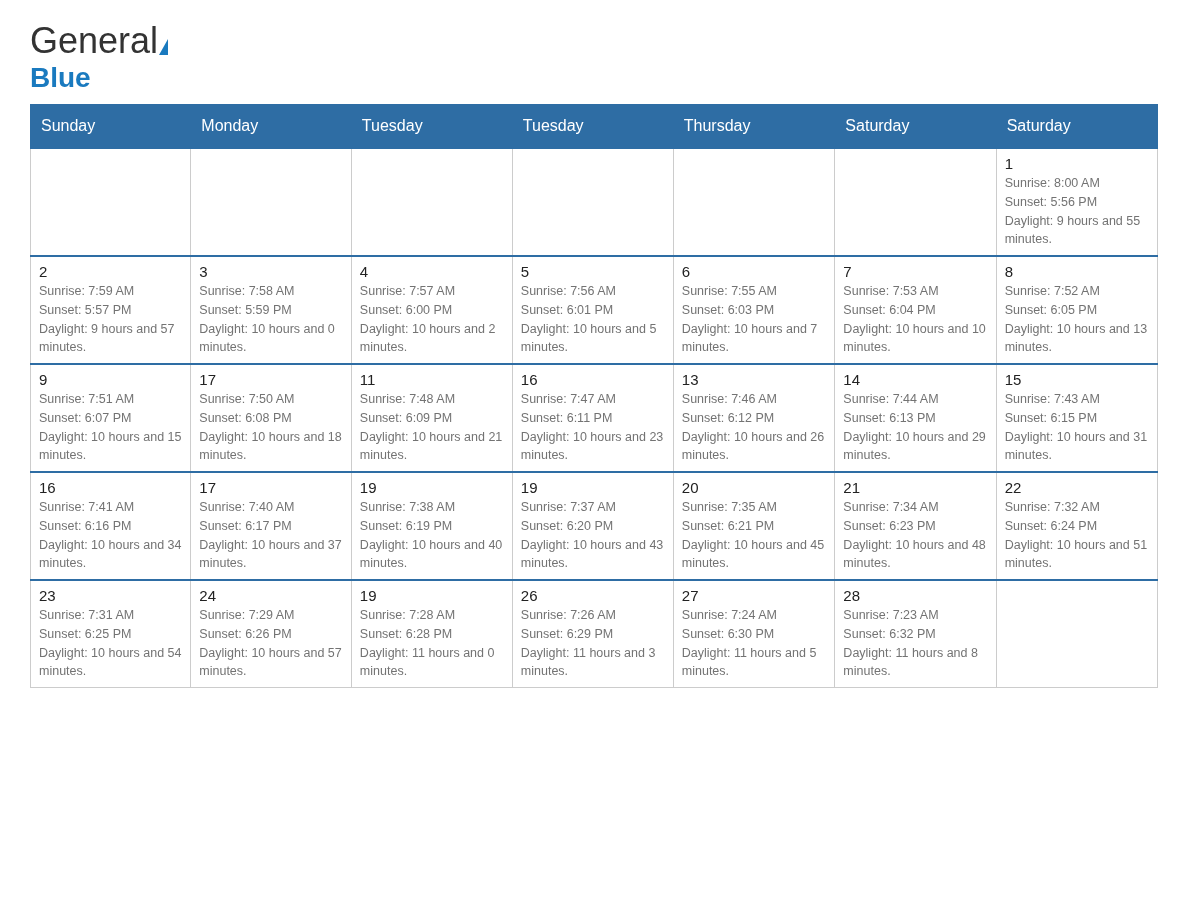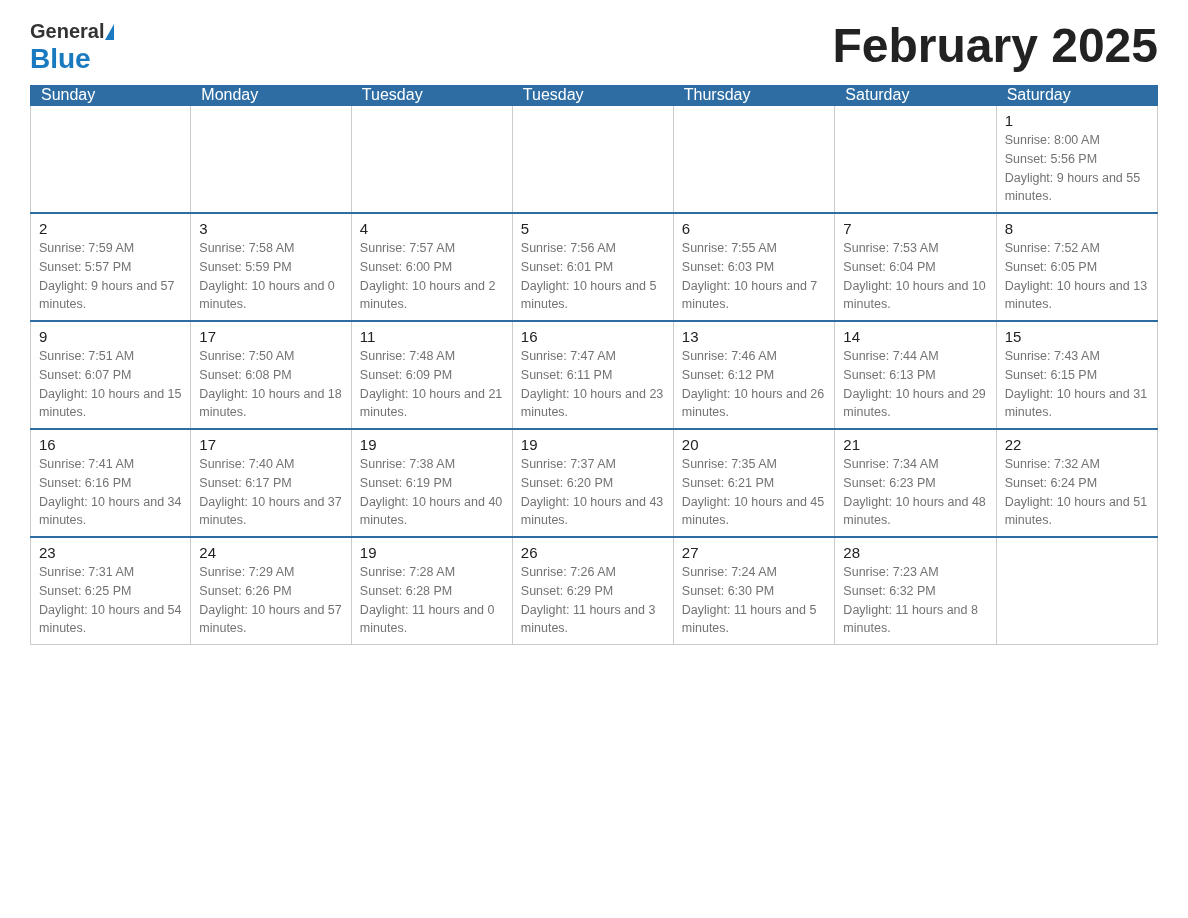--- a/index.html
+++ b/index.html
@@ -38,21 +38,21 @@
     .calendar {
       width: 100%;
       border-collapse: collapse;
       margin-top: 10px;
     }
     .calendar th {
       background-color: #2e6da4;
       color: #fff;
       font-size: 16px;
       font-weight: normal;
-      padding: 0 10px;
+      padding: 12px 10px;
       text-align: left;
       border: 1px solid #2e6da4;
     }
     .calendar td {
       vertical-align: top;
       padding: 6px 8px;
       border: 1px solid #ccc;
       width: 170px;
       min-height: 100px;
       font-size: 13px;
@@ -79,22 +79,22 @@
     }
     .empty-cell {
       background: #f9f9f9;
     }
     .logo-row {
       display: flex;
       flex-direction: row;
       align-items: baseline;
     }
     .logo-gen-text {
-      font-size: 20px;
-      font-weight: bold;
+      font-size: 36px;
+      font-weight: normal;
       color: #333;
     }
     .logo-tri {
       display: inline-block;
       width: 0;
       height: 0;
       border-left: 9px solid transparent;
       border-right: 0px solid transparent;
       border-bottom: 16px solid #1a7abf;
       margin-left: 1px;
@@ -114,21 +114,20 @@
   <div class="logo">
     <div class="logo-row">
       <span class="logo-gen-text">General</span>
       <span class="logo-tri"></span>
     </div>
     <div>
       <span class="logo-blue-text">Blue</span>
     </div>
   </div>
   <div class="title-block">
-    <div class="month-title">February 2025</div>
   </div>
 </div>
 
 <table class="calendar">
   <thead>
     <tr>
       <th>Sunday</th>
       <th>Monday</th>
       <th>Tuesday</th>
       <th>Tuesday</th>

